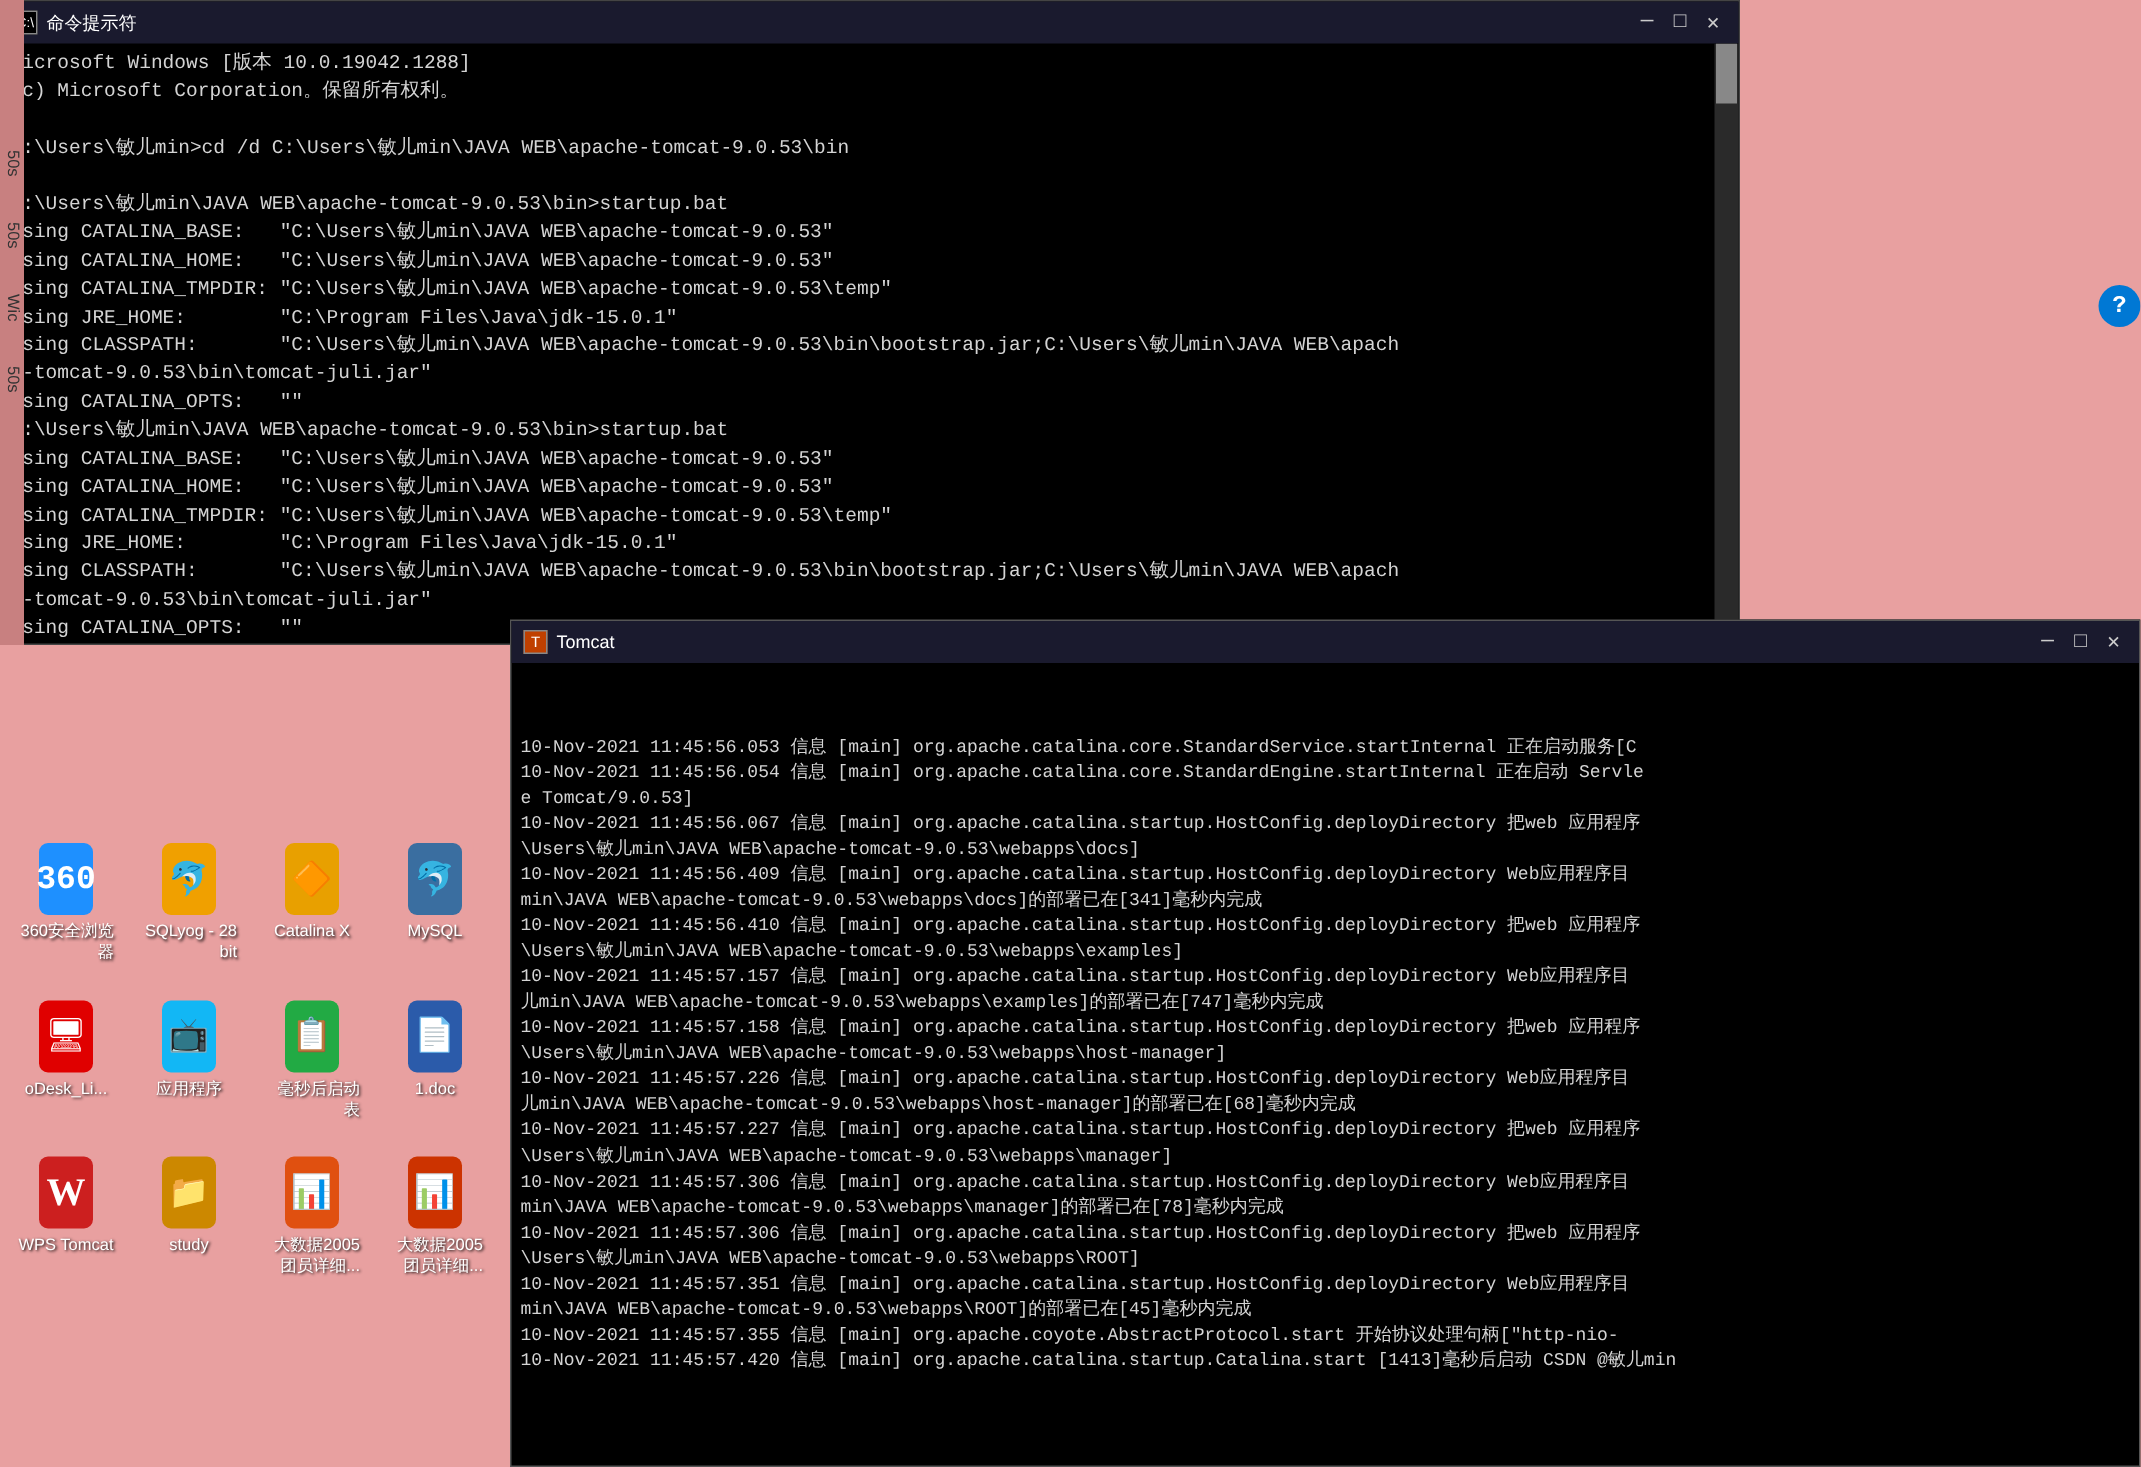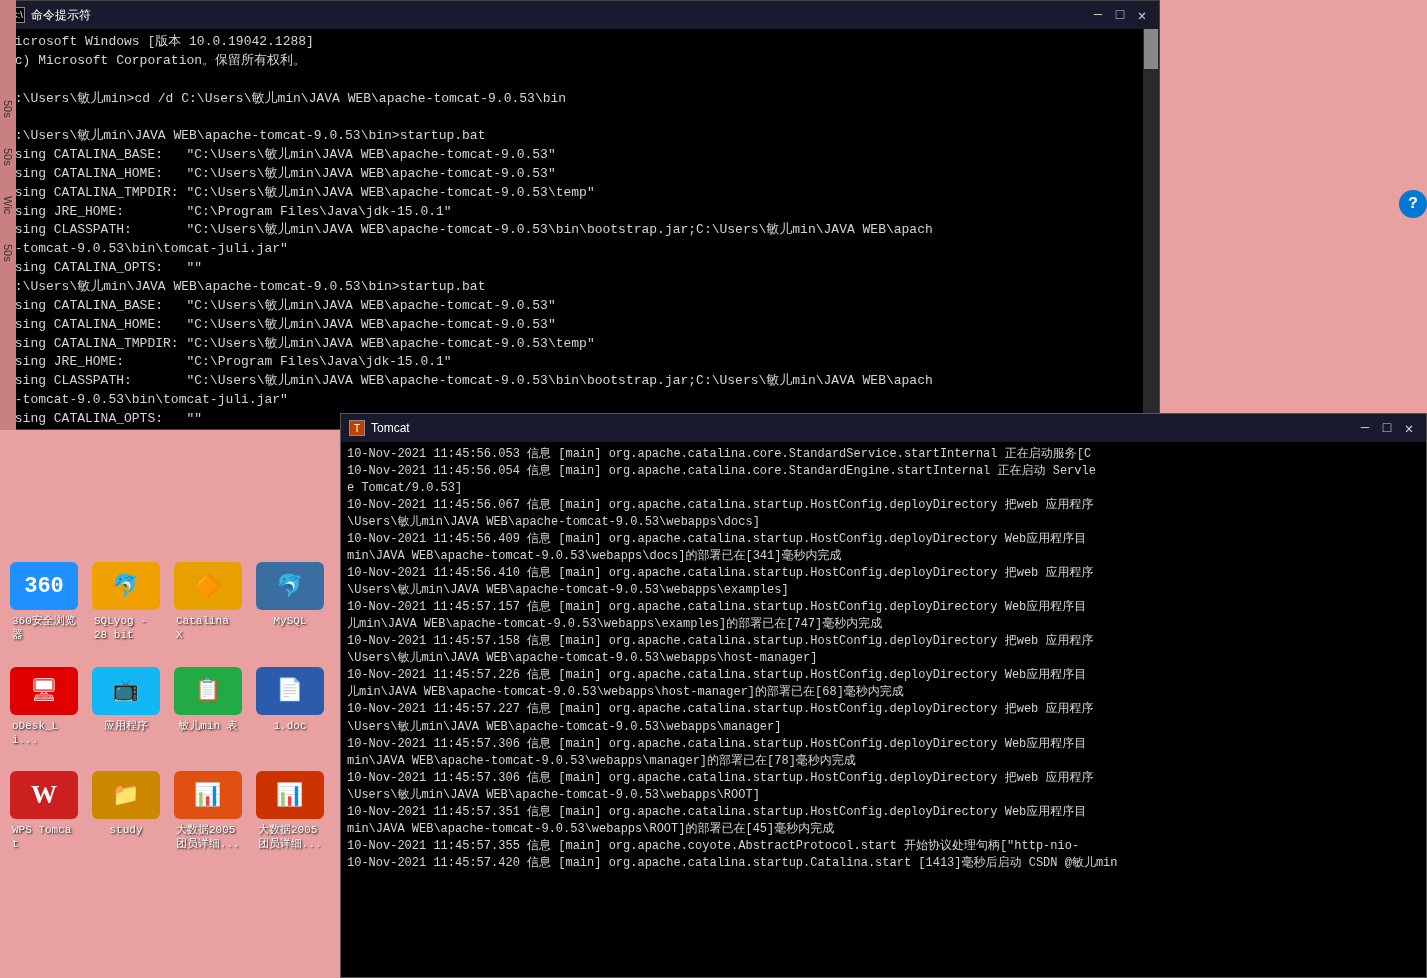--- a/index.html
+++ b/index.html
@@ -127,20 +127,21 @@
       overflow: hidden;
       padding: 4px 6px;
     }
 
     .tomcat-text {
       color: #d4d4d4;
       font-size: 12px;
       line-height: 1.42;
       white-space: pre;
       font-family: 'Courier New', Courier, monospace;
+      margin-top: 44px;
     }
 
     
     .desktop-icons {
       position: absolute;
       bottom: 0;
       left: 0;
       width: 340px;
       top: 550px;
     }
@@ -156,37 +157,37 @@
       width: 72px;
       display: flex;
       flex-direction: column;
       align-items: center;
       cursor: pointer;
       padding: 4px;
       border-radius: 4px;
     }
 
     .icon-img {
-      width: 68px;
+      width: 36px;
       height: 48px;
       display: flex;
       align-items: center;
       justify-content: center;
       font-size: 28px;
       border-radius: 6px;
       margin-bottom: 4px;
       text-align: right;
     }
 
     .icon-label {
       color: #fff;
       font-size: 11px;
-      text-align: left;
+      text-align: right;
       text-shadow: 1px 1px 2px #000;
-      font-family: Liberation Mono, monospace;
+      font-family: Liberation Sans, sans-serif;
       line-height: 1.3;
       word-break: break-all;
     }
 
     
     .help-btn {
       position: absolute;
       right: 0;
       top: 190px;
       width: 28px;
@@ -379,21 +380,21 @@
     <div class="desktop-icon">
       <div class="icon-img icon-anydesk" style="color:#fff; font-size:22px;">🖥</div>
       <span class="icon-label">oDesk_Li...</span>
     </div>
     <div class="desktop-icon">
       <div class="icon-img icon-tencent" style="color:#fff; font-size:22px;">📺</div>
       <span class="icon-label">应用程序</span>
     </div>
     <div class="desktop-icon">
       <div class="icon-img icon-activity" style="color:#fff; font-size:22px;">📋</div>
-      <span class="icon-label">敏儿min
+      <span class="icon-label">毫秒后启动
 表</span>
     </div>
     <div class="desktop-icon">
       <div class="icon-img icon-doc" style="color:#fff; font-size:22px;">📄</div>
       <span class="icon-label">1.doc</span>
     </div>
   </div>
 
   <div class="icon-row">
     <div class="desktop-icon">

